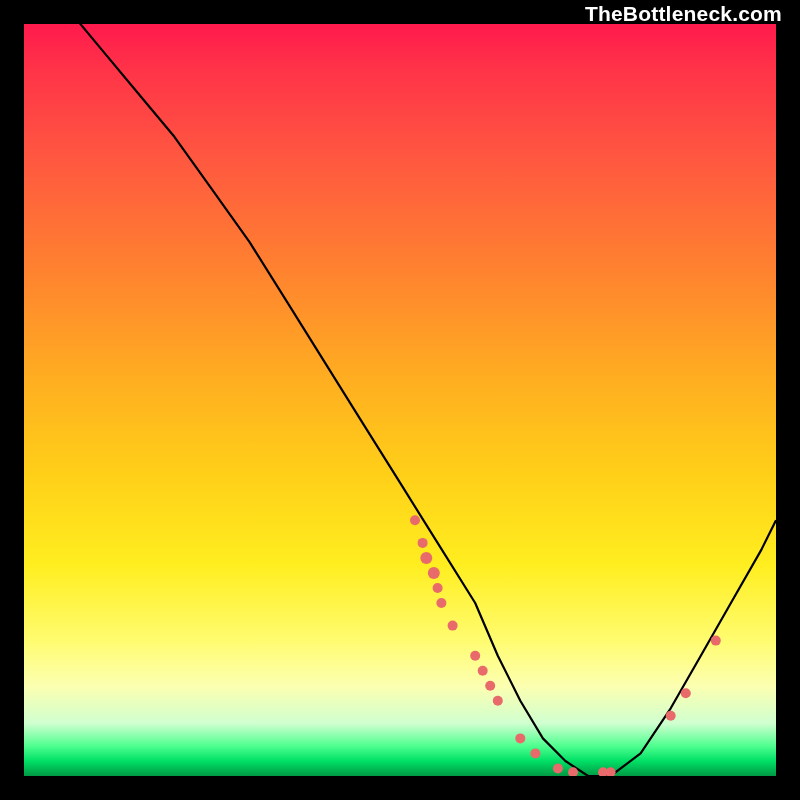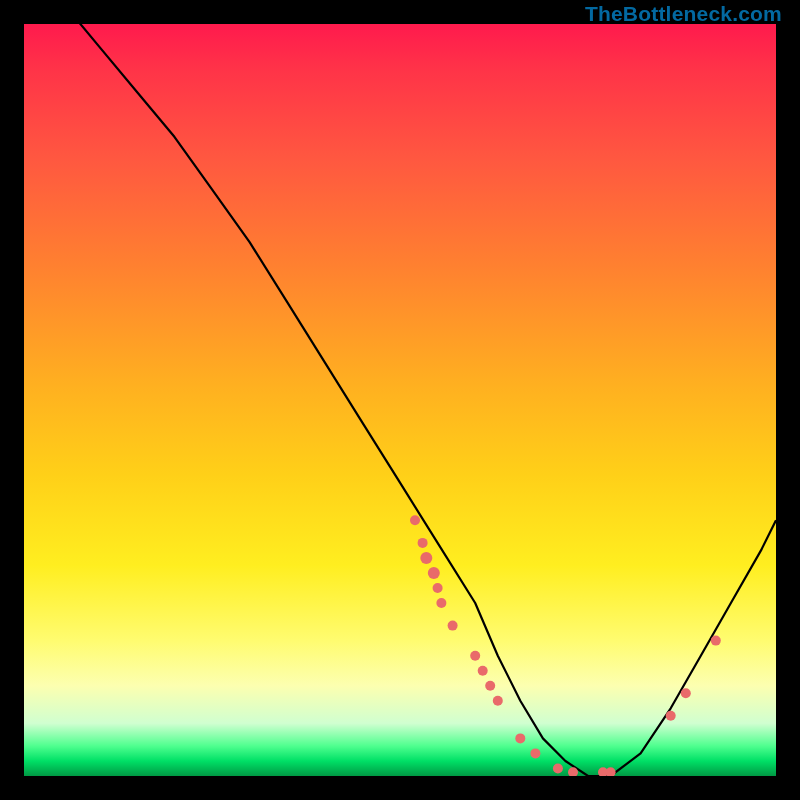--- a/index.html
+++ b/index.html
@@ -45,21 +45,21 @@
     position: absolute;
     left: 0;
     top: 0;
     width: 752px;
     height: 752px;
   }
   .attribution {
     position: absolute;
     top: 2px;
     right: 18px;
-    color: #0369a1;
+    color: #ffffff;
     font-size: 21px;
     font-weight: bold;
     letter-spacing: 0.2px;
     z-index: 10;
   }
 </style>
 </head>
 <body>
 
 <div class="attribution">TheBottleneck.com</div>

